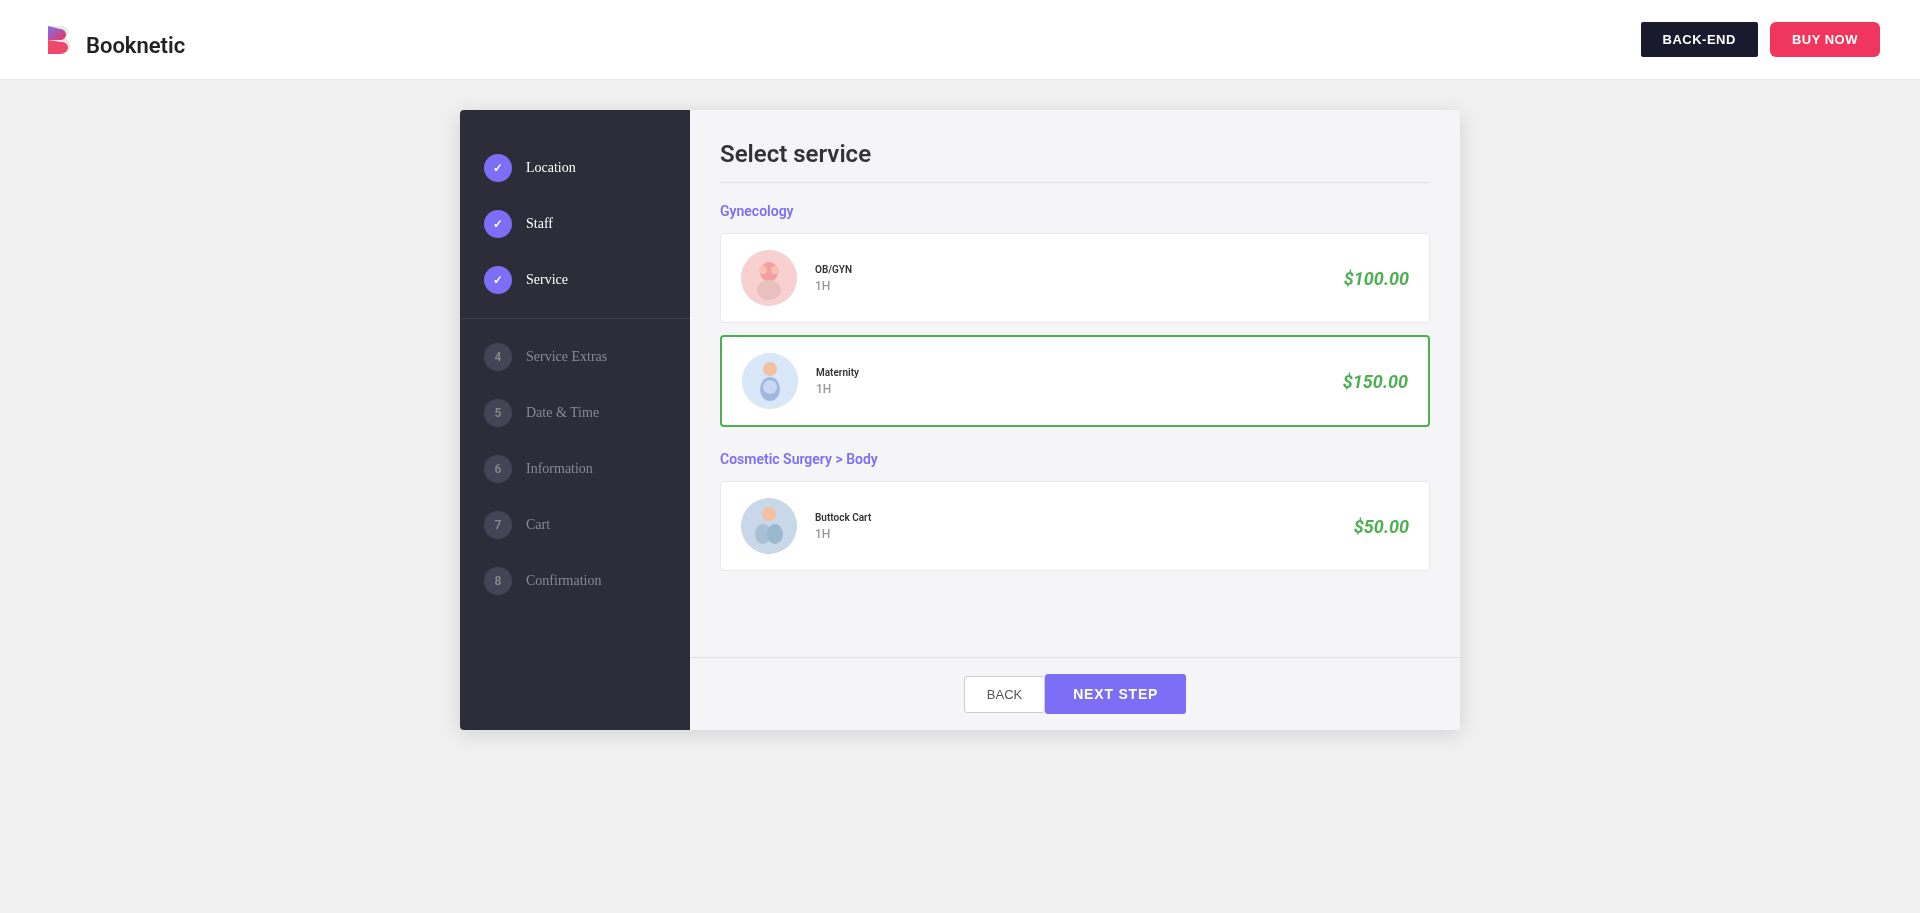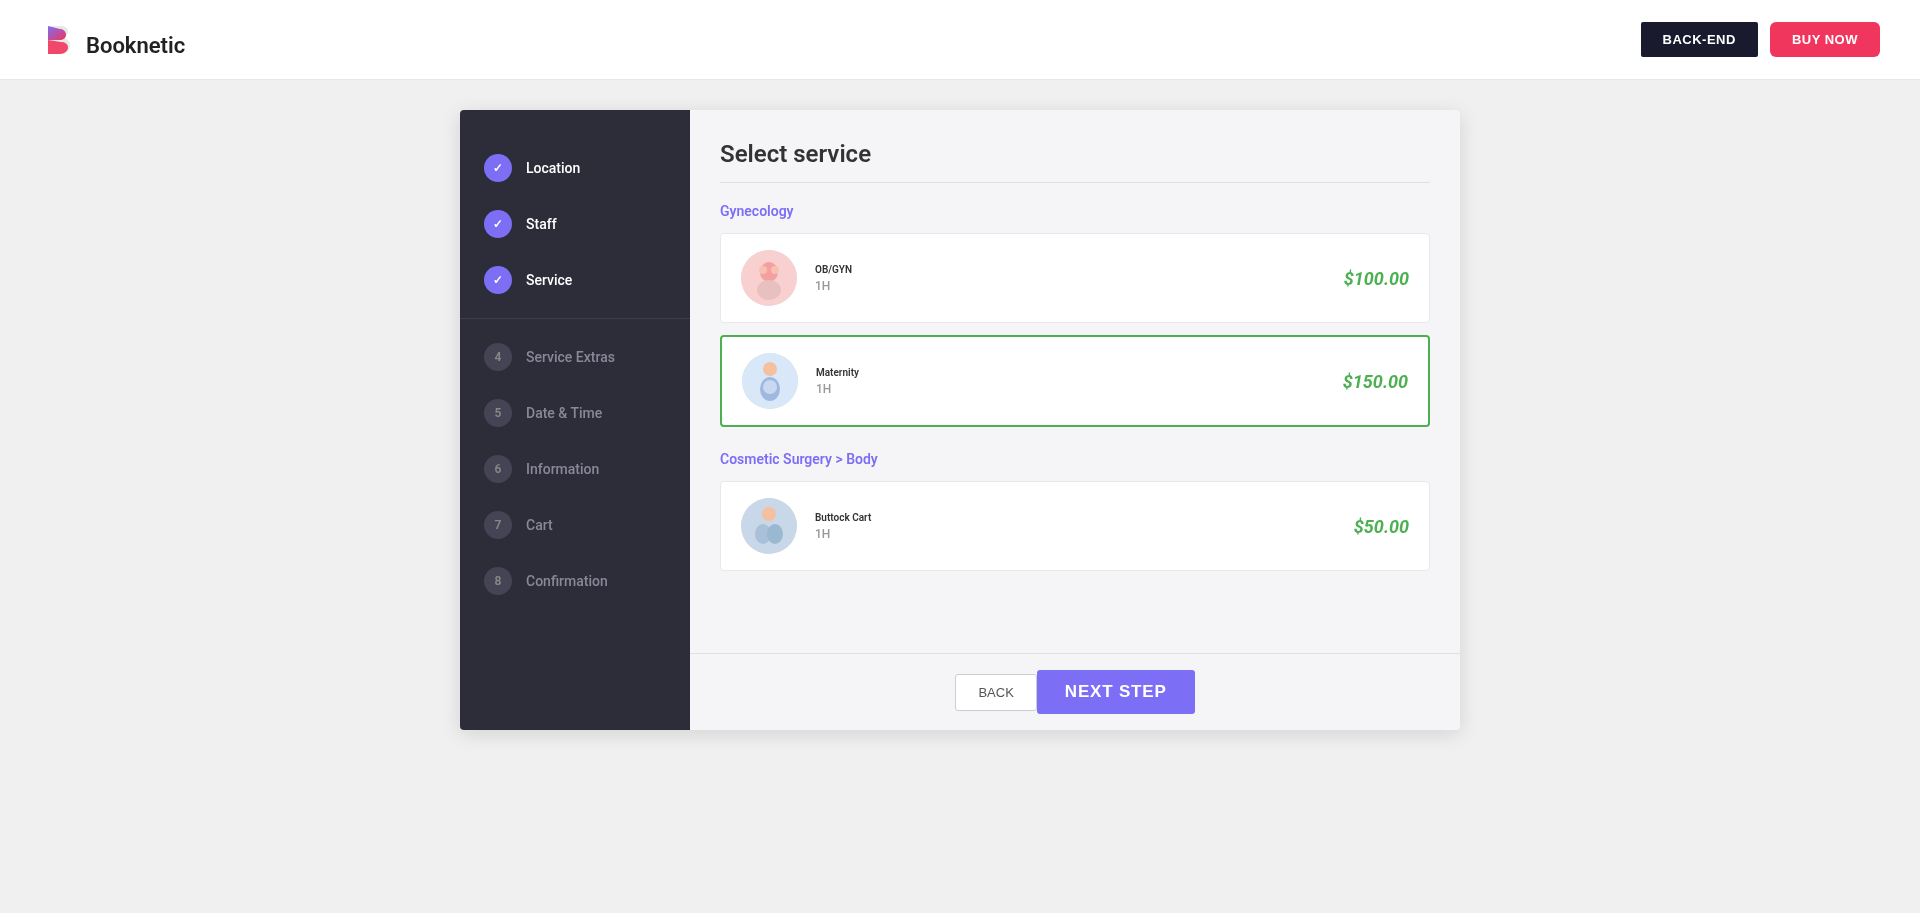--- a/index.html
+++ b/index.html
@@ -110,20 +110,21 @@
       background: #7c6ef5;
       color: #fff;
     }
     .step-circle.pending {
       background: #444454;
       color: #888;
     }
     .step-label {
       font-size: 14px;
       font-weight: 500;
+      font-family: Liberation Serif, serif;
     }
     .step-label.completed {
       color: #ffffff;
     }
     .step-label.pending {
       color: #888899;
     }
     .sidebar-divider {
       border: none;
       border-top: 1px solid #3d3d50;
@@ -231,21 +232,21 @@
       font-size: 13px;
       font-weight: 500;
       cursor: pointer;
       border-radius: 3px;
     }
     .btn-next {
       background: #7c6ef5;
       color: #fff;
       border: none;
       padding: 12px 28px;
-      font-size: 17px;
+      font-size: 14px;
       font-weight: 700;
       cursor: pointer;
       letter-spacing: 0.8px;
       border-radius: 3px;
     }
   </style>
 </head>
 <body>
 
 <div class="header">

